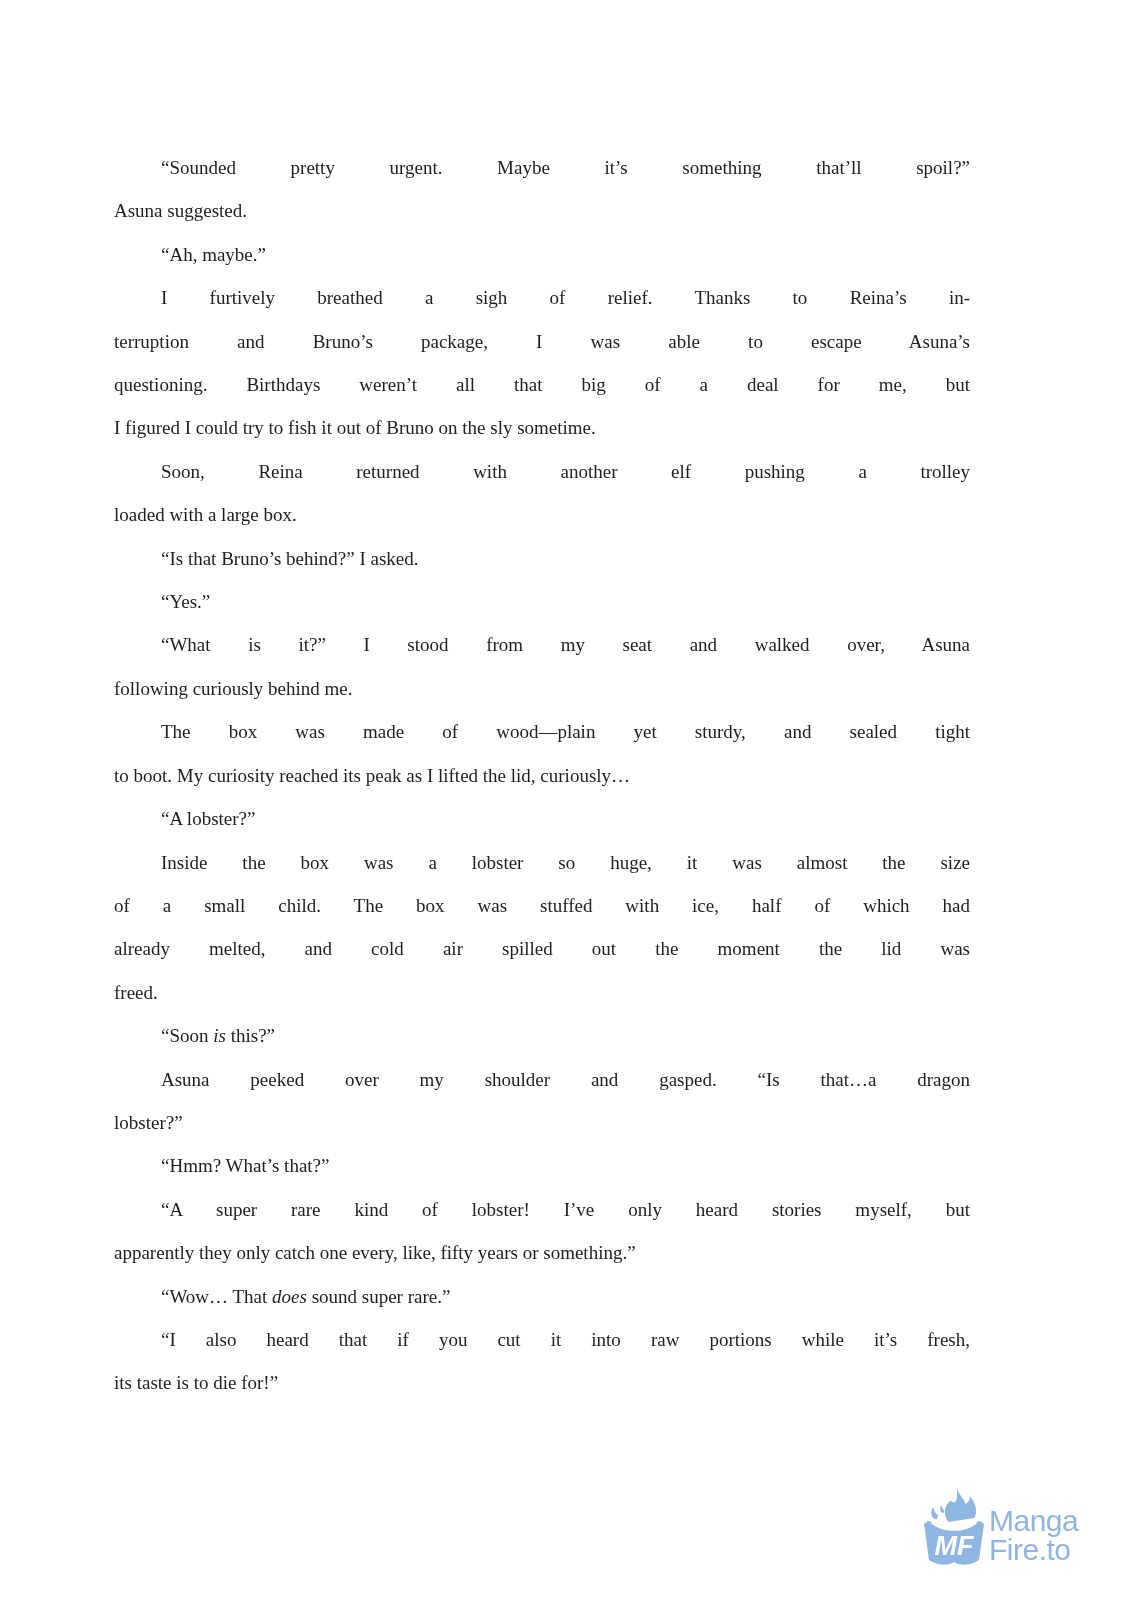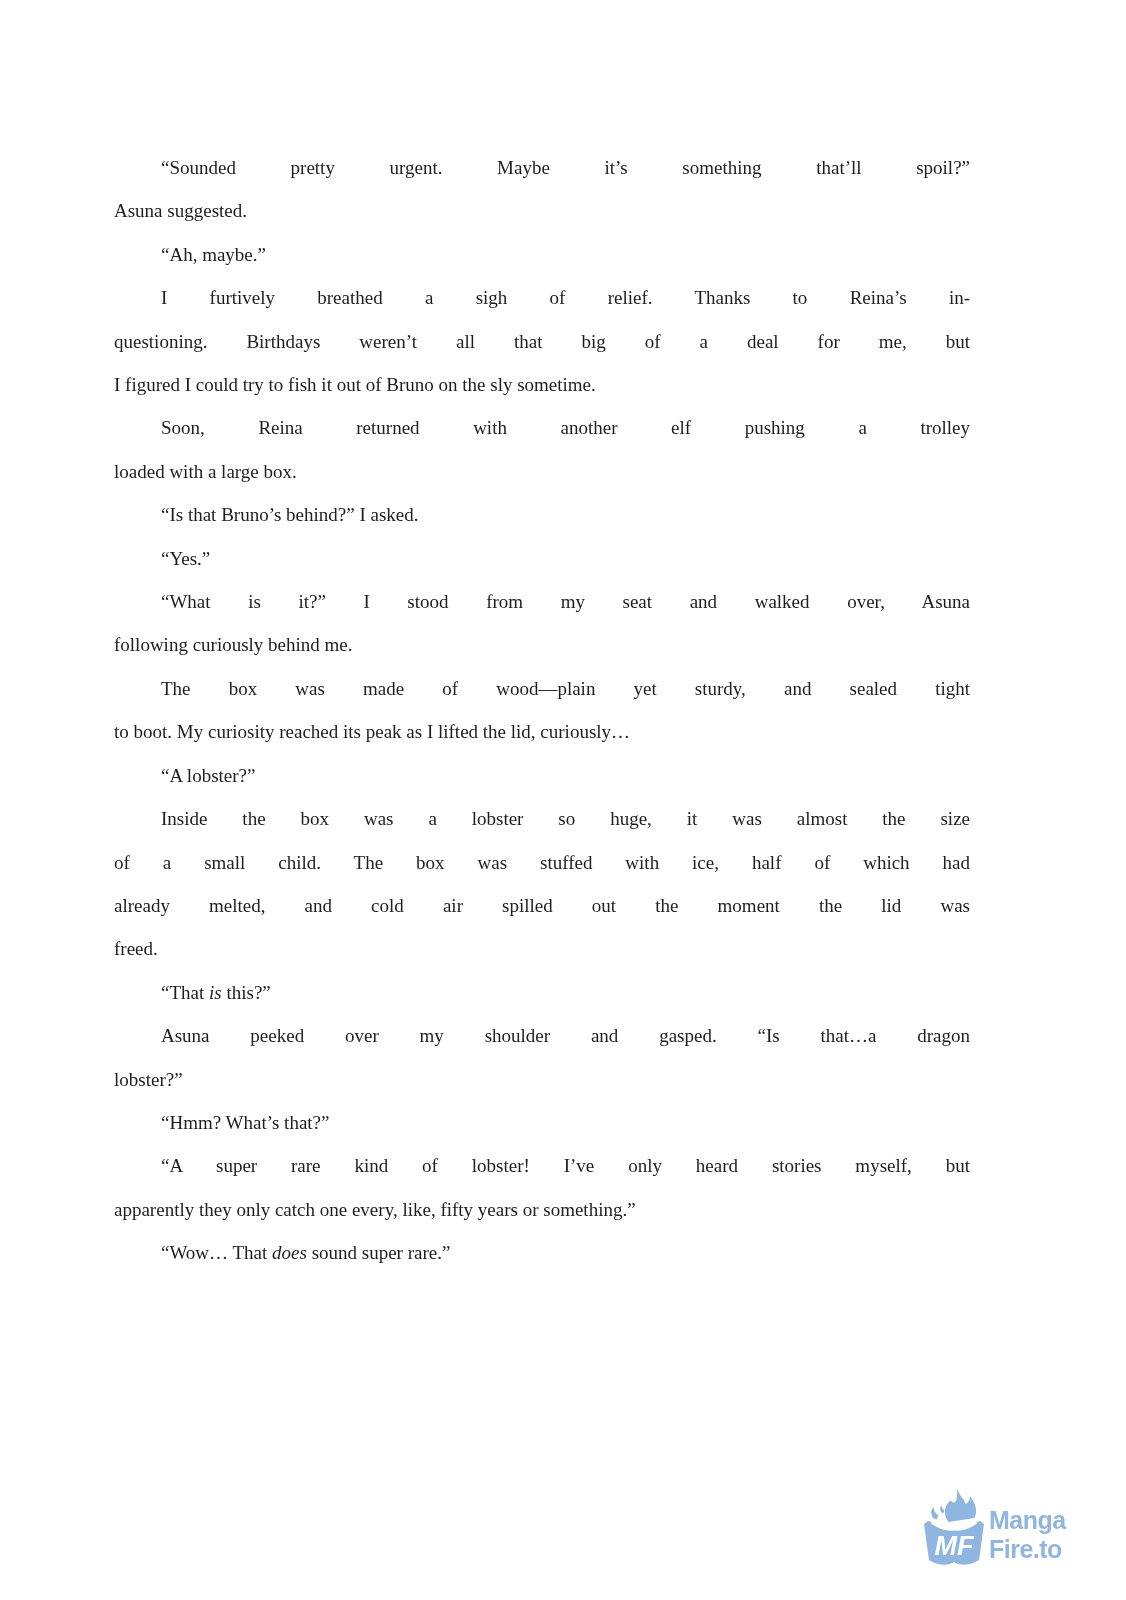--- a/index.html
+++ b/index.html
@@ -47,42 +47,43 @@
   }
   .wm-icon {
     width: 60px;
     height: 78px;
     flex: 0 0 auto;
   }
   .wm-text {
     margin-left: 5px;
     margin-top: 16px;
     font-family: "Liberation Sans", "DejaVu Sans", sans-serif;
-    font-weight: bold;
-    font-size: 25px;
+    font-weight: normal;
+    font-size: 30px;
     line-height: 29px;
     letter-spacing: -0.5px;
   }
   .wm-text span { display: block; }
 </style>
 </head>
 <body>
 
 <div class="page">
 
   <div class="text-block" id="text-block">
       <div class="para">
         <div class="line first"><span>“Sounded pretty urgent. Maybe it’s something that’ll spoil?”</span></div>
         <div class="line last"><span>Asuna suggested.</span></div>
       </div>
       <div class="para">
         <div class="line first last"><span>“Ah, maybe.”</span></div>
       </div>
       <div class="para">
         <div class="line first"><span>I furtively breathed a sigh of relief. Thanks to Reina’s in-</span></div>
+        <div class="line"><span>terruption and Bruno’s package, I was able to escape Asuna’s</span></div>
         <div class="line"><span>questioning. Birthdays weren’t all that big of a deal for me, but</span></div>
         <div class="line last"><span>I figured I could try to fish it out of Bruno on the sly sometime.</span></div>
       </div>
       <div class="para">
         <div class="line first"><span>Soon, Reina returned with another elf pushing a trolley</span></div>
         <div class="line last"><span>loaded with a large box.</span></div>
       </div>
       <div class="para">
         <div class="line first last"><span>“Is that Bruno’s behind?” I asked.</span></div>
       </div>
@@ -100,35 +101,39 @@
       <div class="para">
         <div class="line first last"><span>“A lobster?”</span></div>
       </div>
       <div class="para">
         <div class="line first"><span>Inside the box was a lobster so huge, it was almost the size</span></div>
         <div class="line"><span>of a small child. The box was stuffed with ice, half of which had</span></div>
         <div class="line"><span>already melted, and cold air spilled out the moment the lid was</span></div>
         <div class="line last"><span>freed.</span></div>
       </div>
       <div class="para">
-        <div class="line first last"><span>“That </span><span class="em">is</span><span> this?”</span></div>
+        <div class="line first last"><span>“Soon </span><span class="em">is</span><span> this?”</span></div>
       </div>
       <div class="para">
         <div class="line first"><span>Asuna peeked over my shoulder and gasped. “Is that…a dragon</span></div>
         <div class="line last"><span>lobster?”</span></div>
       </div>
       <div class="para">
         <div class="line first last"><span>“Hmm? What’s that?”</span></div>
       </div>
       <div class="para">
         <div class="line first"><span>“A super rare kind of lobster! I’ve only heard stories myself, but</span></div>
         <div class="line last"><span>apparently they only catch one every, like, fifty years or something.”</span></div>
       </div>
       <div class="para">
         <div class="line first last"><span>“Wow… That </span><span class="em">does</span><span> sound super rare.”</span></div>
+      </div>
+      <div class="para">
+        <div class="line first"><span>“I also heard that if you cut it into raw portions while it’s fresh,</span></div>
+        <div class="line last"><span>its taste is to die for!”</span></div>
       </div>
     </div>
 
   <div class="watermark">
     <svg class="wm-icon" viewBox="0 0 60 78">
 
       <path d="M9 30 q-4 -7 0.5 -11 q0.5 6 5 8.5 l-2 4 z" fill="#8fb5e1"></path>
       <path d="M17 24 q-2 -4 0.5 -6.5 q0.5 3.5 3 5 l-1.5 3 z" fill="#8fb5e1"></path>
 
       <path d="M33 0 c1.5 7 7 10 8.5 16 c3.5 -1.5 4.5 -5 4.5 -8 c5.5 7 8 15 4.5 22 l-26 4

